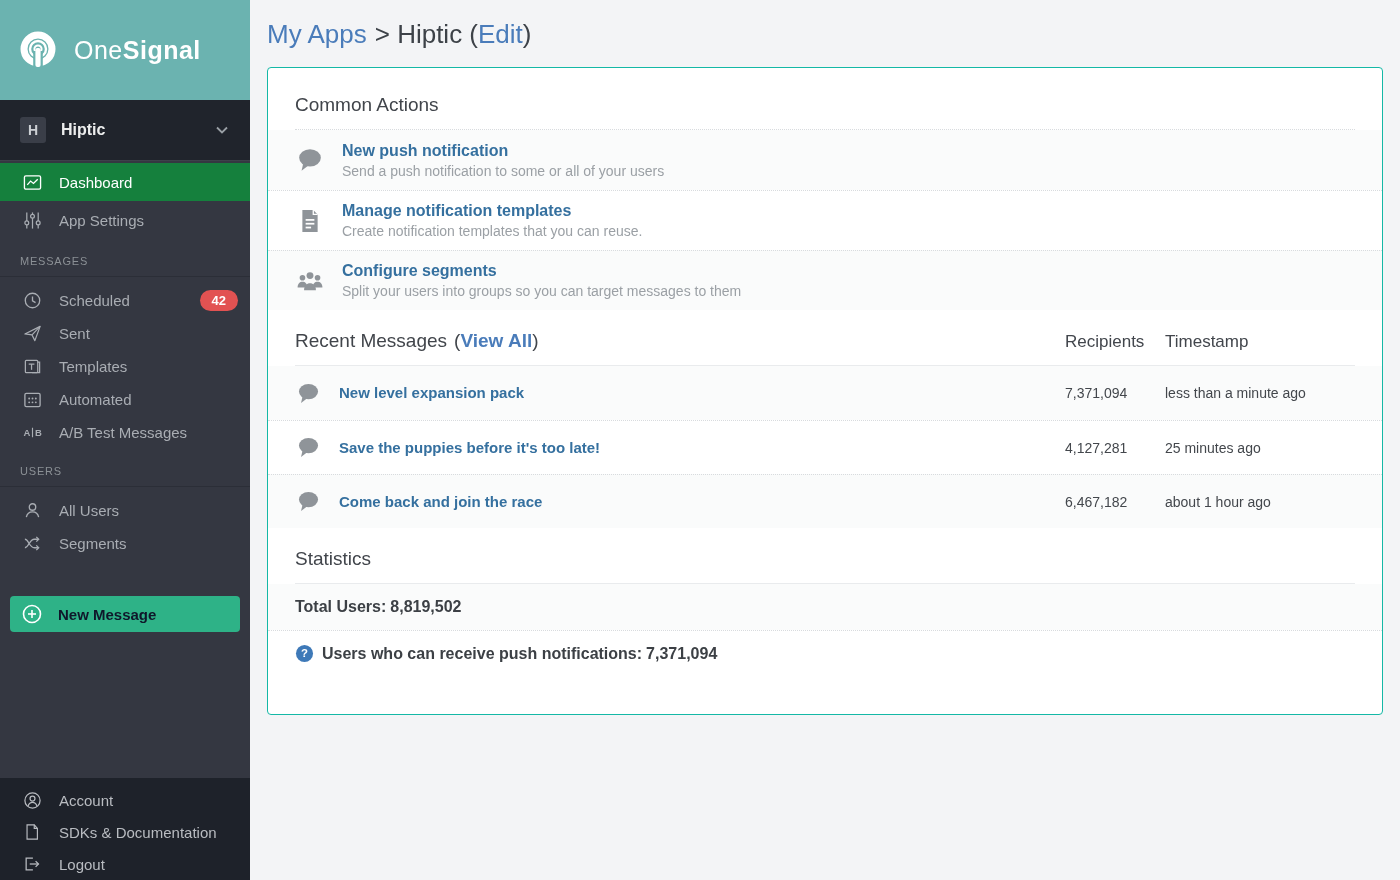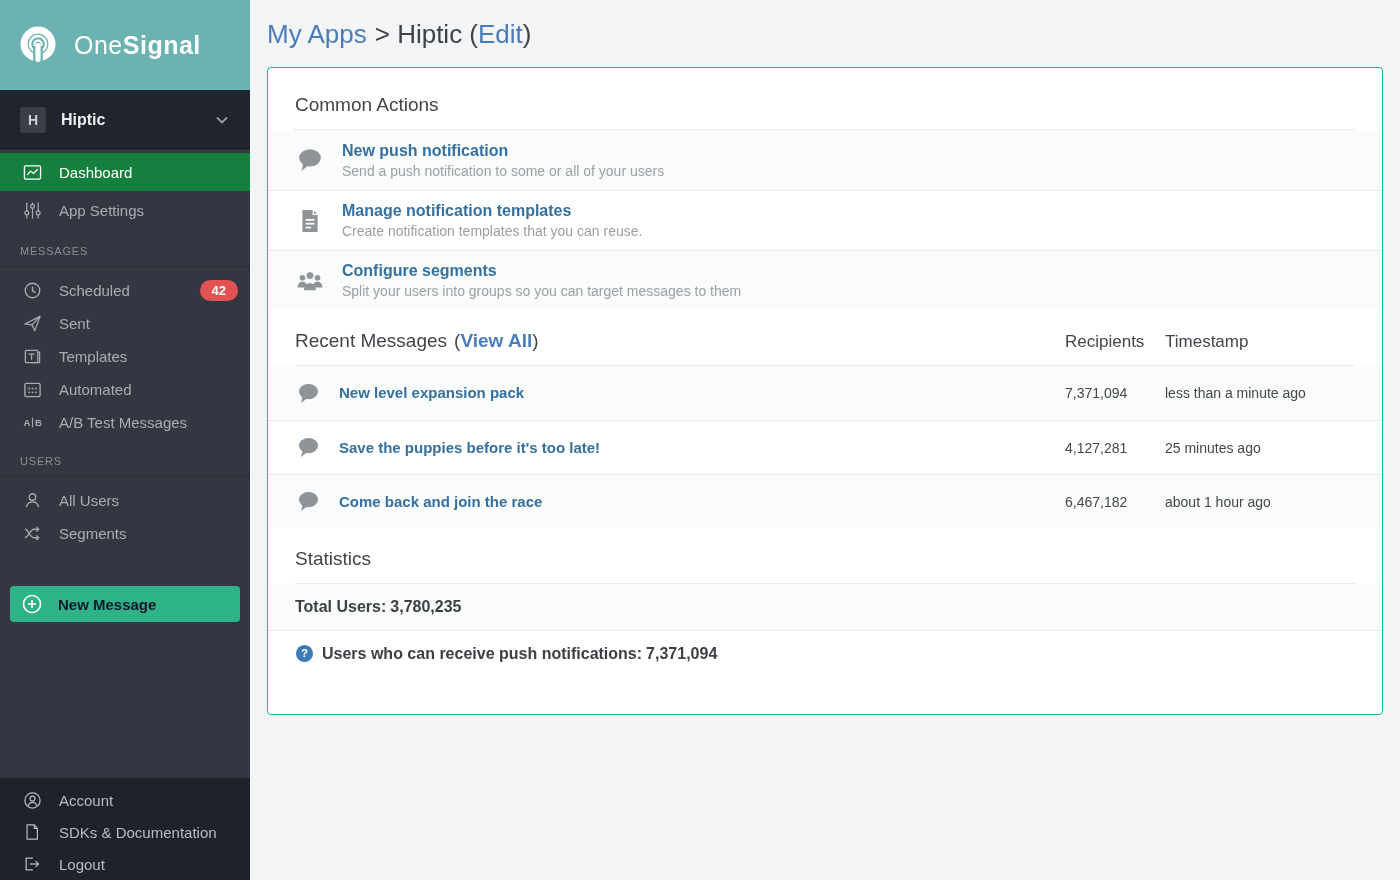--- a/index.html
+++ b/index.html
@@ -8,21 +8,21 @@
     font-family:"Liberation Sans", sans-serif;
     display:flex;
     background:#f3f4f6;
     overflow:hidden;
     color:#3d4248;
   }
 
   
   .sidebar { width:250px; flex-shrink:0; display:flex; flex-direction:column; background:#343741; }
 
-  .logo-header { height:90px; background:#6bb3b0; display:flex; align-items:center; padding-left:15px; flex-shrink:0; }
+  .logo-header { height:100px; background:#6bb3b0; display:flex; align-items:center; padding-left:15px; flex-shrink:0; }
   .logo-mark { width:46px; height:46px; margin-right:13px; }
   .logo-text { font-size:25px; color:#ffffff; letter-spacing:.5px; }
   .logo-text .lt { font-weight:300; }
   .logo-text .bd { font-weight:700; }
 
   .app-bar { height:60px; background:#20242c; display:flex; align-items:center; padding:0 20px; flex-shrink:0; cursor:pointer; }
   .app-avatar { width:26px; height:26px; border-radius:3px; background:#3a3e48; color:#cdd0d4; font-size:14px; font-weight:700;
     display:flex; align-items:center; justify-content:center; }
   .app-name { margin-left:15px; color:#eceded; font-size:16px; font-weight:600; }
   .app-chevron { margin-left:auto; color:#9aa0a6; display:flex; }
@@ -374,21 +374,21 @@
       </div>
       <span class="msg-val col-recipients">6,467,182</span>
       <span class="msg-val col-timestamp">about 1 hour ago</span>
     </div>
 
     <div class="card-section-title solid" style="margin-top:20px;">
       <span>Statistics</span>
     </div>
 
     <div class="stat-row striped">
-      <span class="stat-text"><span>Total Users:</span><b>3,780,235</b></span>
+      <span class="stat-text"><span>Total Users:</span><b>8,819,502</b></span>
     </div>
 
     <div class="stat-row">
       <span class="q-ico">
         <svg width="19" height="19" viewBox="0 0 20 20">
             <circle cx="10" cy="10" r="9" fill="#3e79b8"></circle>
             <text x="10" y="14.2" font-size="12" font-weight="bold" fill="#ffffff" text-anchor="middle" font-family="Liberation Sans, sans-serif">?</text>
           </svg>
       </span>
       <span class="stat-text"><span>Users who can receive push notifications:</span><b>7,371,094</b></span>

